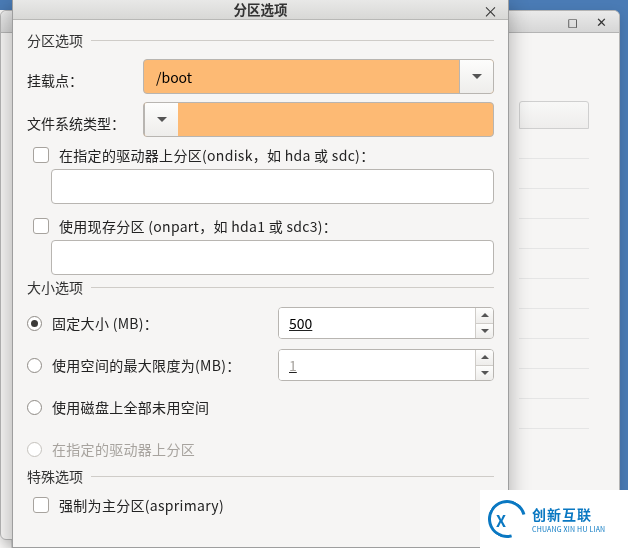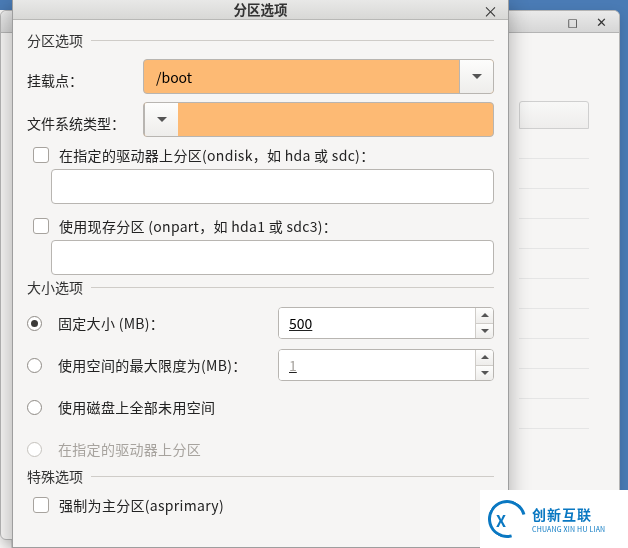--- a/index.html
+++ b/index.html
@@ -205,21 +205,21 @@
     background: #fff;
     padding: 0 10px;
     font-size: 14px;
     font-family: inherit;
     outline: none;
   }
   .radio-row {
     display: flex;
     align-items: center;
     margin: 8px 0;
-    gap: 16px;
+    gap: 10px;
     min-height: 34px;
   }
   .radio {
     width: 15px;
     height: 15px;
     border: 1px solid #8f8b86;
     border-radius: 50%;
     background: #fff;
     flex-shrink: 0;
     display: flex;

